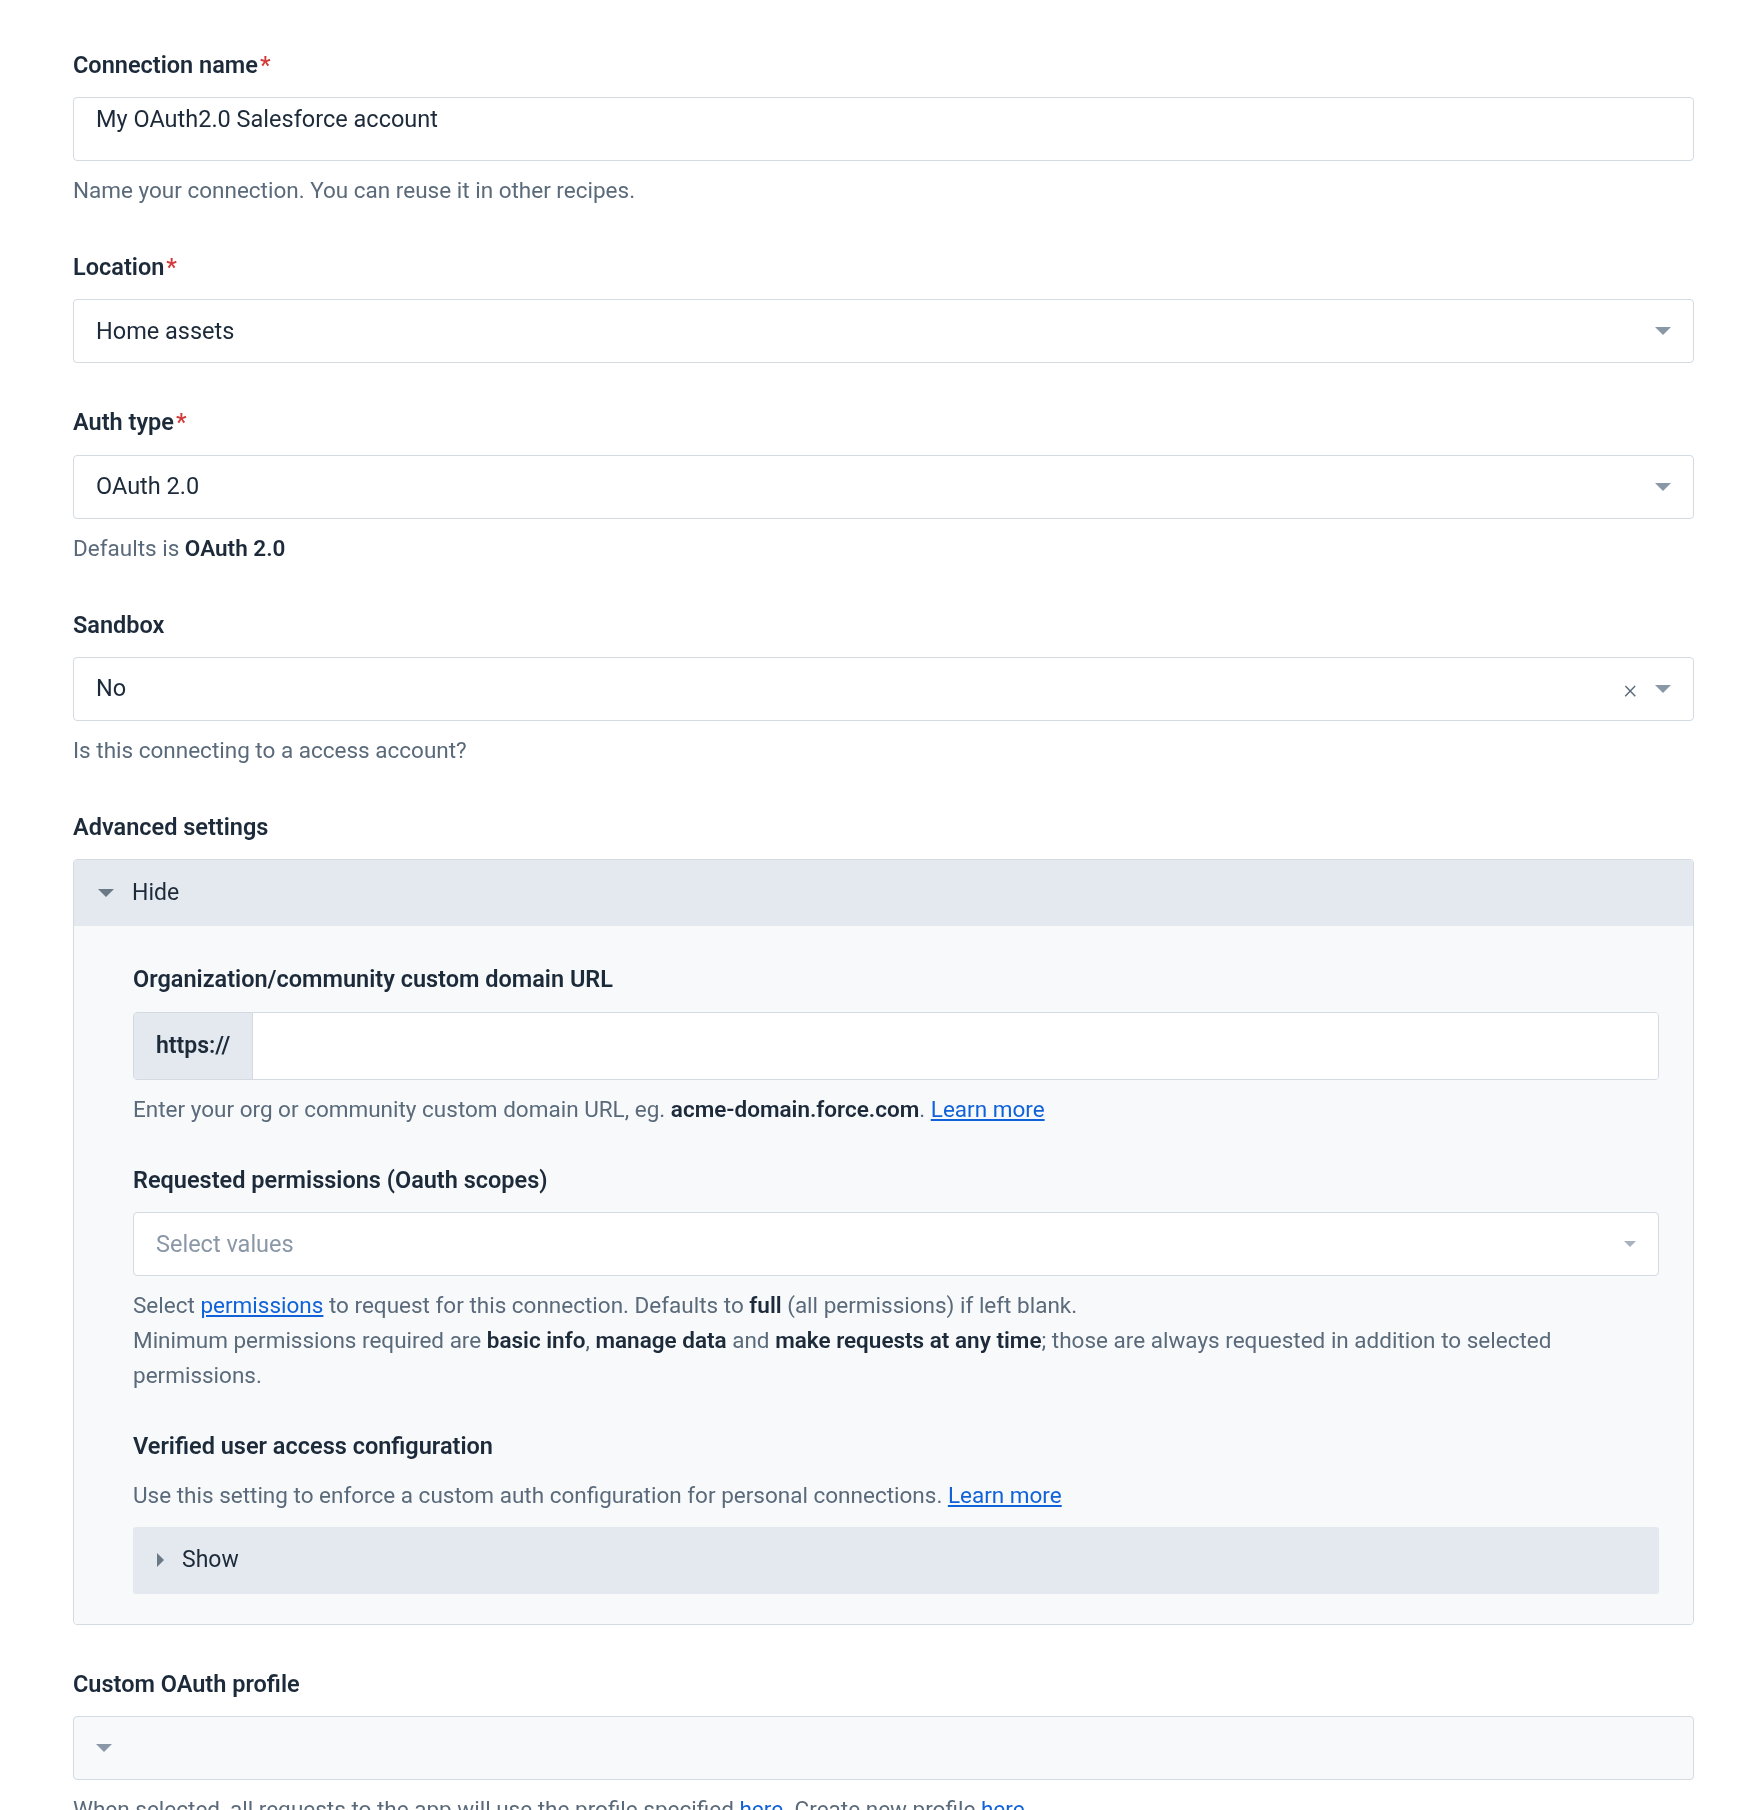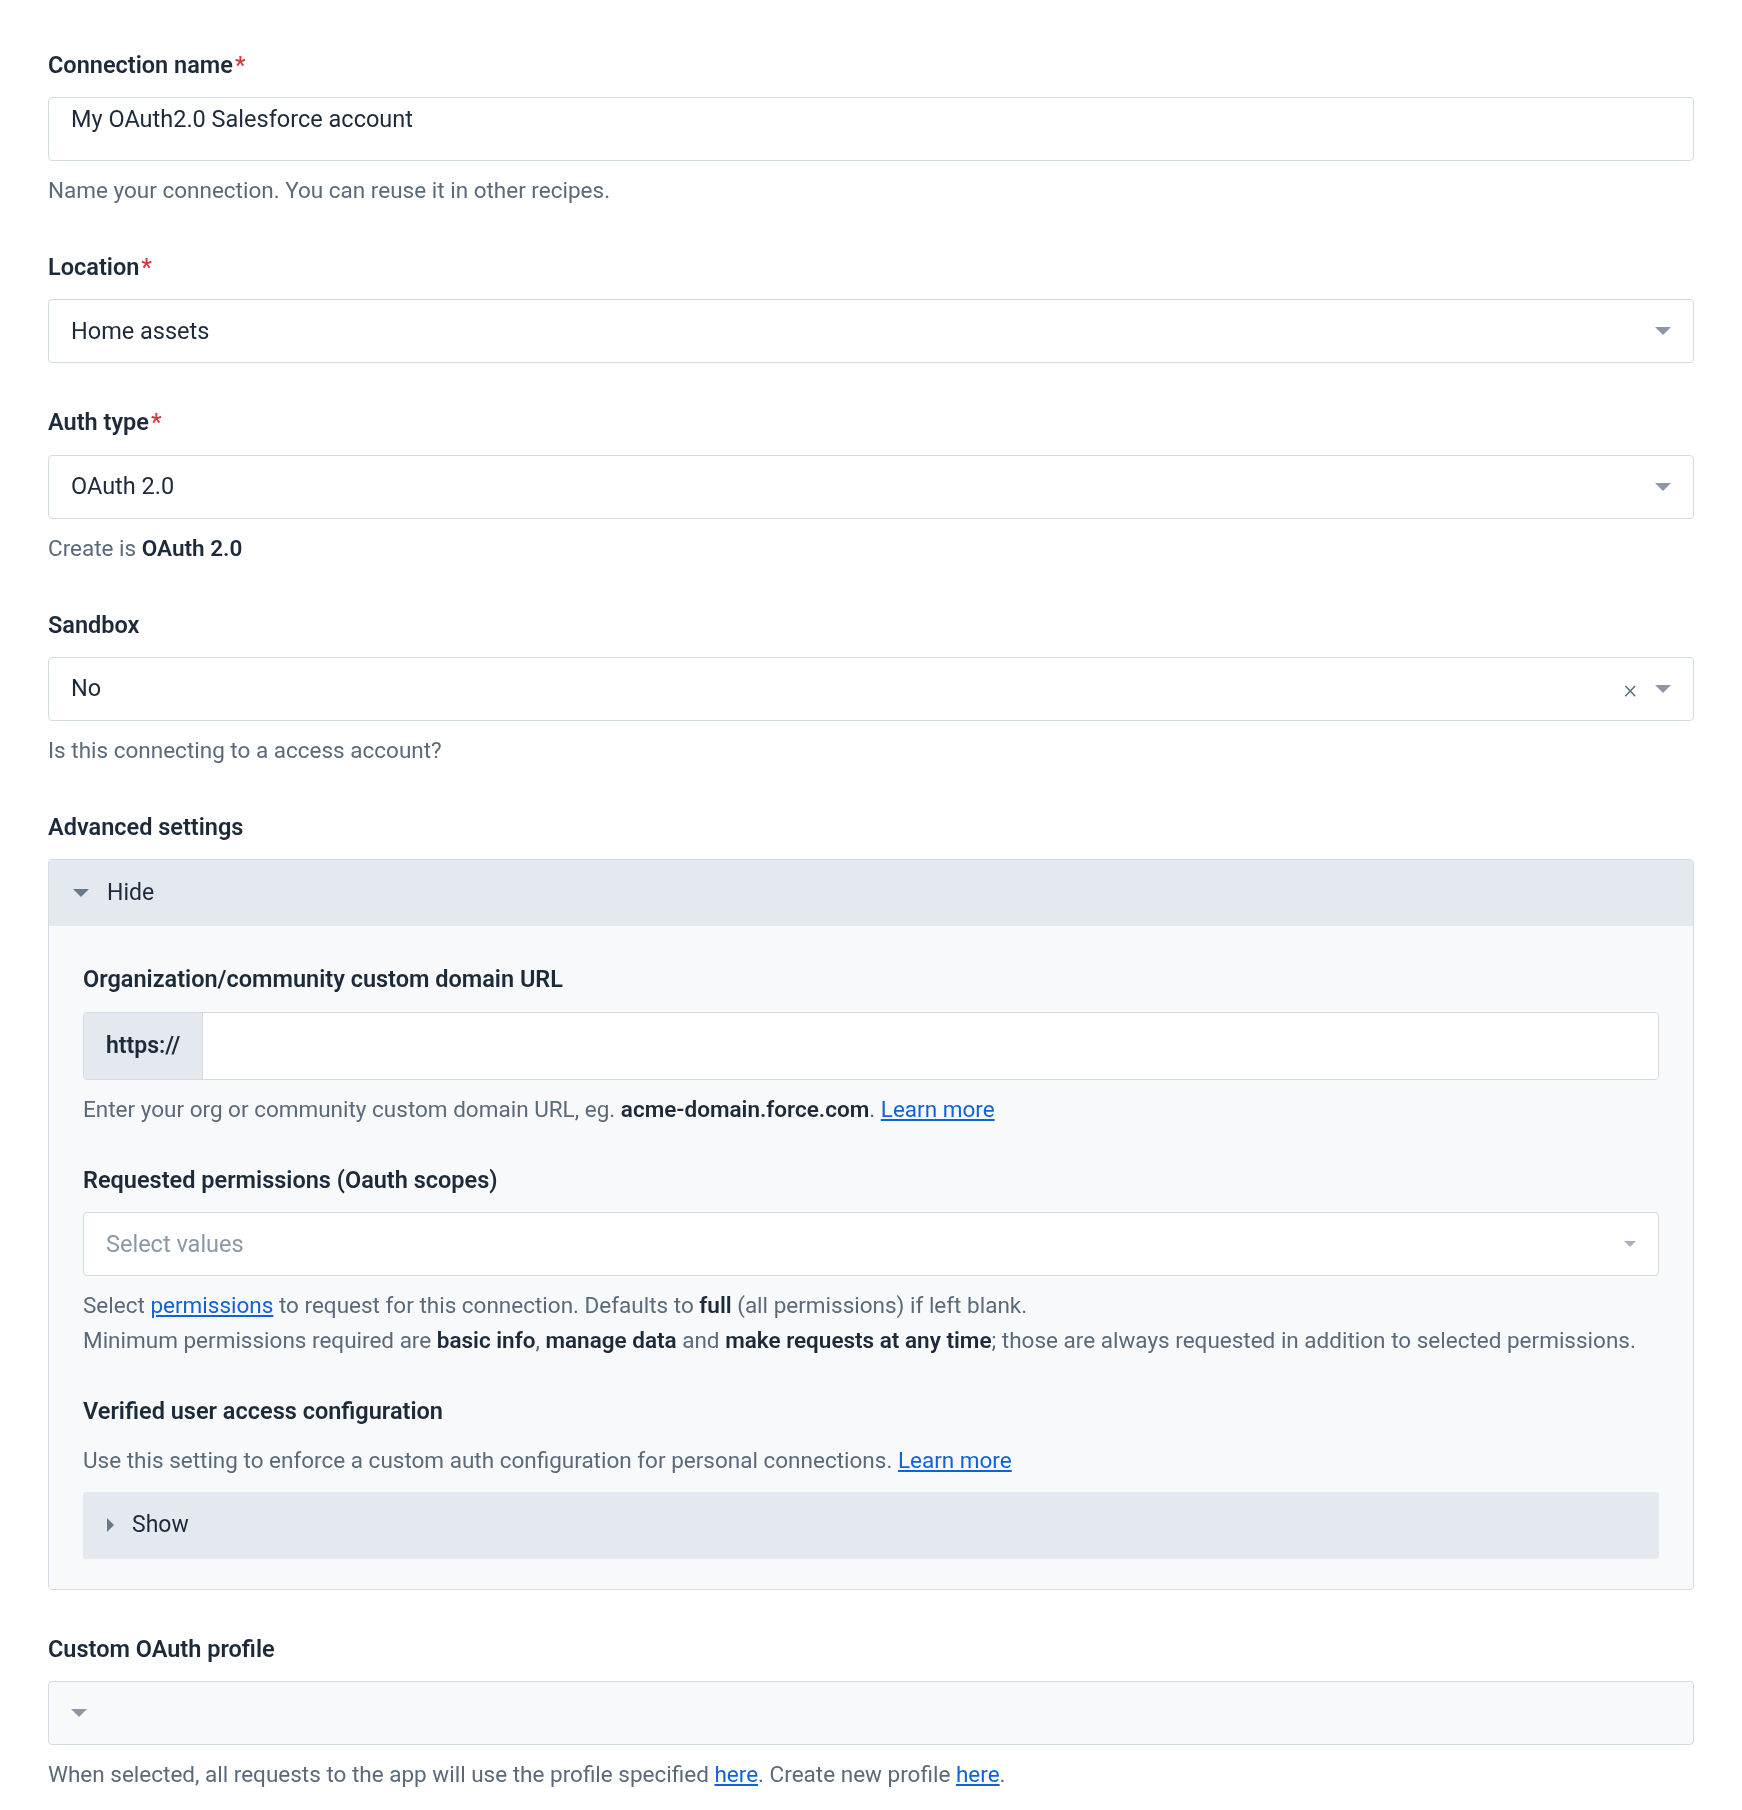--- a/index.html
+++ b/index.html
@@ -4,21 +4,21 @@
 <style>
   * { box-sizing: border-box; margin: 0; padding: 0; }
   body {
     font-family: -apple-system, BlinkMacSystemFont, "Segoe UI", Roboto, "Helvetica Neue", Arial, sans-serif;
     background: #fff;
     color: #1c2a3a;
     padding: 48px;
     font-size: 23px;
     line-height: 1.5;
   }
-  .field { margin-bottom: 42px; }
+  .field { margin-bottom: 42px; margin-left: 25px; }
   .field-label {
     font-weight: 600;
     color: #1c2a3a;
     margin-bottom: 14px;
     font-size: 23.5px;
   }
   .required { color: #d13b3b; margin-left: 2px; }
   .help-text {
     color: #5a6a7a;
     font-size: 22.5px;
@@ -163,21 +163,21 @@
   <div class="field-label">
     <span>Auth type</span><span class="required">*</span>
   </div>
   <div class="select">
     <span class="value">OAuth 2.0</span>
     <span class="icons">
         <span class="caret"></span>
       </span>
   </div>
   <div class="help-text">
-    <span>Create is </span><strong>OAuth 2.0</strong>
+    <span>Defaults is </span><strong>OAuth 2.0</strong>
   </div>
 </div>
 
 <div class="field">
   <div class="field-label">Sandbox</div>
   <div class="select">
     <span class="value">No</span>
     <span class="icons">
       <span class="close-x">×</span>
       <span class="caret"></span>

